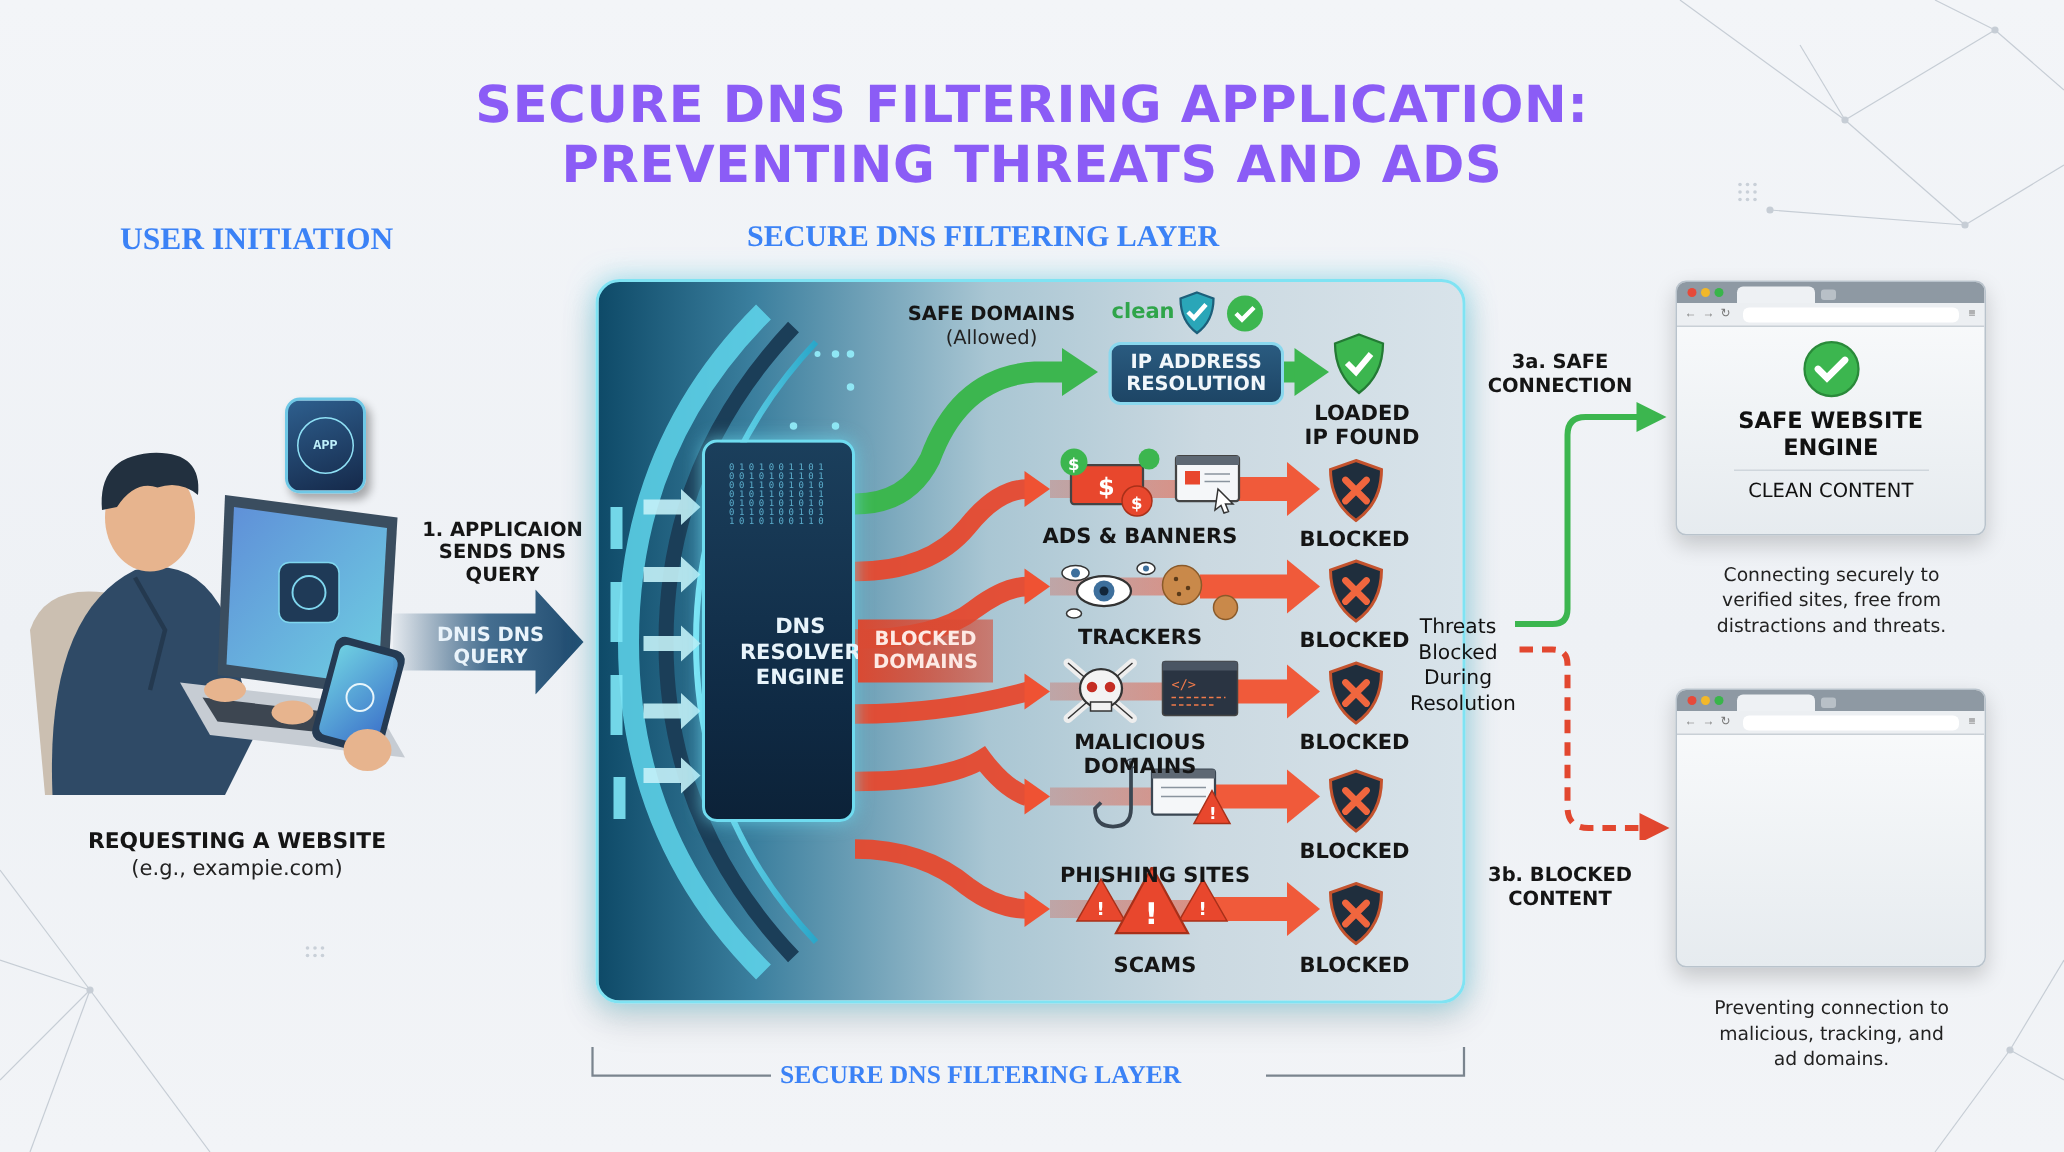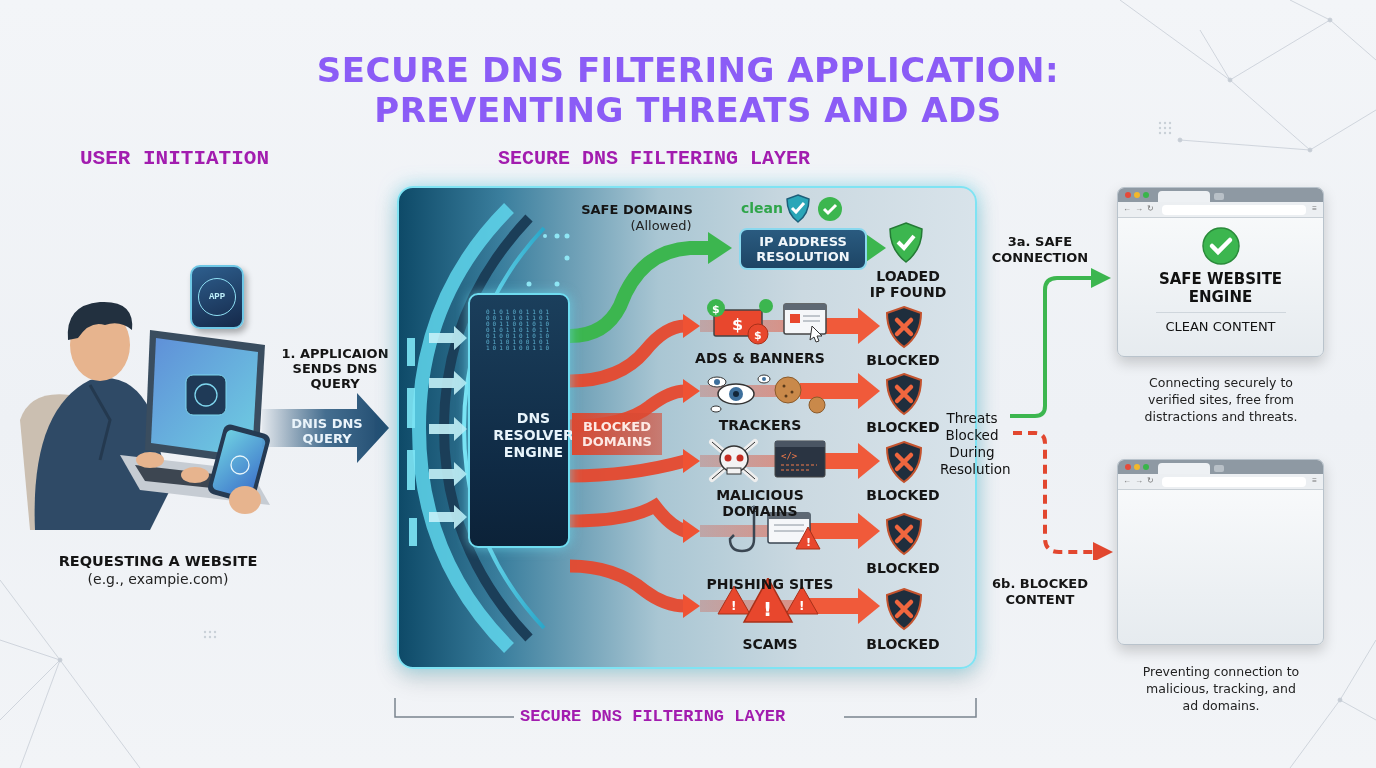--- a/index.html
+++ b/index.html
@@ -8,21 +8,21 @@
     font-family: "Liberation Sans", sans-serif;
     background: linear-gradient(180deg, #f3f5f8 0%, #eef1f5 55%, #f2f4f7 100%);
     position: relative; color: #111;
   }
   .abs { position: absolute; }
   .title {
     left: 0; width: 1376px; top: 38px; text-align: center;
     font-family: "DejaVu Sans", sans-serif; font-weight: 700; font-size: 34px;
     line-height: 40px; letter-spacing: 0.5px; color: #8b5cf6; margin-top: 12px;
   }
-  .section-h { font-family: Liberation Mono, monospace; font-weight: 700; font-size: 21px; color: #a21caf; }
+  .section-h { font-family: Liberation Serif, serif; font-weight: 700; font-size: 21px; color: #3b82f6; }
   .lbl { font-family: "DejaVu Sans", sans-serif; font-weight: 700; font-size: 14px; text-align: center; line-height: 16px; color: #151515; }
   .lbl-sm { font-family: "DejaVu Sans", sans-serif; font-size: 13px; text-align: center; line-height: 16px; color: #222; }
   .net { position:absolute; pointer-events:none; }
 
   
   .panel {
     left: 397px; top: 186px; width: 580px; height: 483px; border-radius: 16px;
     border: 2px solid #7fe3f3;
     background: linear-gradient(90deg, #0e4a68 0%, #3b7f9e 18%, #a9c6d3 45%, #cbd9e1 70%, #d8e3ea 100%);
     box-shadow: 0 0 18px rgba(90,210,235,0.55), 0 10px 24px rgba(0,0,0,0.15);
@@ -35,21 +35,21 @@
     display:flex; align-items:center; justify-content:center;
   }
   .engine-label { font-family:"DejaVu Sans",sans-serif; font-weight:700; color:#e8f4fb; font-size:14px; text-align:center; line-height:17px; margin-top:30px;margin-left:29px;}
   .binary { position:absolute; left:16px; top:14px; font-family:"DejaVu Sans Mono",monospace; font-size:6px; color:#6ac7e6; line-height:6px; letter-spacing:3px; opacity:0.8; width:70px; word-break:break-all;}
   .blocked-tag {
     left: 572px; top: 413px; width: 90px; height: 42px; background: linear-gradient(90deg, #d94a33, rgba(217,74,51,0.6));
     color:#fde9e4; font-family:"DejaVu Sans",sans-serif; font-weight:700; font-size:13px; line-height:15px;
     display:flex; align-items:center; justify-content:center; text-align:center;
   }
   .ip-box {
-    left: 739px; top: 228px; width: 128px; height: 42px; border-radius: 8px;
+    left: 739px; top: 228px; width: 117px; height: 42px; border-radius: 8px;
     background: linear-gradient(180deg, #2a5b80, #1d4565); border:2px solid #8ad8ee;
     color:#f1f7fb; font-family:"DejaVu Sans",sans-serif; font-weight:700; font-size:13px; line-height:15px;
     display:flex; align-items:center; justify-content:center; text-align:center;
   }
   .clean { left: 741px; top: 200px; font-family:"DejaVu Sans",sans-serif; font-weight:700; font-size:14px; color:#2fa54a; }
 
   .browser {
     width: 207px; border-radius: 7px; background: linear-gradient(180deg,#fbfcfd,#e6ebef);
     border: 1px solid #b9c3cc; box-shadow: 0 6px 14px rgba(0,0,0,0.18); overflow:hidden;
   }
@@ -278,21 +278,21 @@
   </div>
 </div>
 
 <div class="abs blocked-tag">
   <div>
       <div>BLOCKED</div>
       <div>DOMAINS</div>
     </div>
 </div>
 
-<div class="abs lbl" style="left:572px;top:202px;width:130px;font-size:13px">SAFE DOMAINS</div>
+<div class="abs lbl" style="left:596px;top:202px;width:130px;font-size:13px">SAFE DOMAINS</div>
 <div class="abs lbl-sm" style="left:596px;top:218px;width:130px">(Allowed)</div>
 <div class="abs clean">clean</div>
 <svg class="abs" style="left:785px;top:194px" width="26" height="30">
   <path d="M13 1 L24 5 Q24 20 13 28 Q2 20 2 5 Z" fill="#2aa6b8" stroke="#1d5f7a" stroke-width="1.5"></path>
   <path d="M7 14 L11 18 L19 9" stroke="#fff" stroke-width="3" fill="none"></path>
 </svg>
 <svg class="abs" style="left:817px;top:196px" width="26" height="26">
   <circle cx="13" cy="13" r="12" fill="#3cb64f"></circle>
     <path d="M7 13 L11 17 L19 9" stroke="#fff" stroke-width="3" fill="none"></path>
 </svg>
@@ -433,21 +433,21 @@
   <path d="M86 8 L106 18 L86 28 Z" fill="#3cb64f"></path>
   <path d="M8 173 L30 173 Q40 173 40 183 L40 278 Q40 292 54 292 L90 292" stroke="#e2472f" stroke-width="4" stroke-dasharray="9 6" fill="none"></path>
   <path d="M88 282 L108 292 L88 302 Z" fill="#e2472f"></path>
 </svg>
 
 <div class="abs lbl" style="left:990px;top:234px;width:100px;font-size:13px;line-height:16px">
   <div>3a. SAFE</div>
   <div>CONNECTION</div>
 </div>
 <div class="abs lbl" style="left:988px;top:576px;width:104px;font-size:13px;line-height:16px">
-  <div>6b. BLOCKED</div>
+  <div>3b. BLOCKED</div>
   <div>CONTENT</div>
 </div>
 
 <div class="abs browser" style="left:1117px;top:187px;height:170px">
   <div class="b-tabbar">
     <span class="dot" style="left:7px;background:#e64a3a"></span>
     <span class="dot" style="left:16px;background:#f2b829"></span>
     <span class="dot" style="left:25px;background:#39b54a"></span>
     <span class="b-tab"></span>
       <span class="b-tab2"></span>

